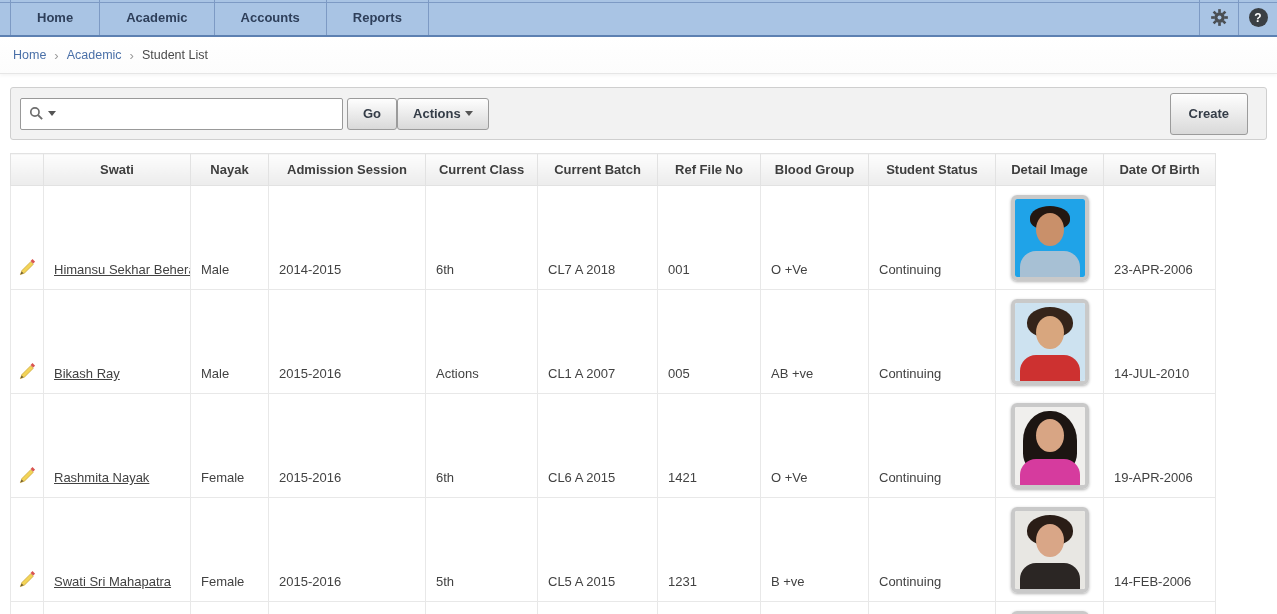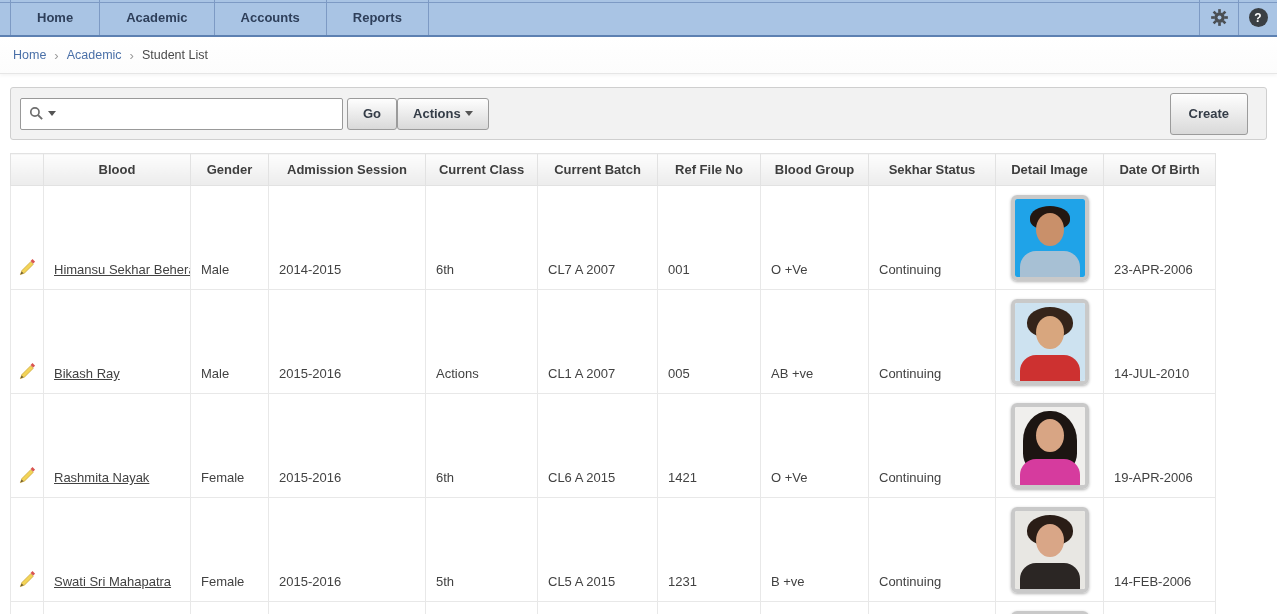--- a/index.html
+++ b/index.html
@@ -177,44 +177,44 @@
       <col style="width: 120px;">
       <col style="width: 103px;">
       <col style="width: 108px;">
       <col style="width: 127px;">
       <col style="width: 108px;">
       <col style="width: 112px;">
     </colgroup>
   <thead>
     <tr>
       <th></th>
-      <th>Blood</th>
-      <th>Gender</th>
+      <th>Swati</th>
+      <th>Nayak</th>
       <th>Admission Session</th>
       <th>Current Class</th>
       <th>Current Batch</th>
       <th>Ref File No</th>
       <th>Blood Group</th>
-      <th>Sekhar Status</th>
+      <th>Student Status</th>
       <th>Detail Image</th>
       <th>Date Of Birth</th>
     </tr>
   </thead>
   <tbody>
       <tr class="data-row">
         <td class="cell-edit"><svg width="17" height="17" viewBox="0 0 16 16">
             <polygon points="1.3,14.7 2.9,10.7 11.1,2.5 13.5,4.9 5.3,13.1" fill="#f3d457" stroke="#caa53d" stroke-width="0.7"></polygon>
             <rect x="11.3" y="0.9" width="3.4" height="2.6" transform="rotate(45 13 2.2)" fill="#d9534f"></rect>
             <polygon points="1.3,14.7 2.5,11.7 4.3,13.5" fill="#6d5c2f"></polygon>
           </svg></td>
         <td><span class="name-link">Himansu Sekhar Behera</span></td>
         <td>Male</td>
         <td>2014-2015</td>
         <td>6th</td>
-        <td>CL7 A 2007</td>
+        <td>CL7 A 2018</td>
         <td>001</td>
         <td>O +Ve</td>
         <td>Continuing</td>
         <td class="cell-photo"><span class="photo-frame"><span class="photo-bg" style="display: block; background: rgb(31, 163, 232);">
               <span class="p-hair hair-short" style="background: rgb(35, 23, 17);"></span>
               <span class="p-face face-short" style="background: rgb(201, 144, 106);"></span>
               <span class="p-shirt" style="background: rgb(167, 192, 212);"></span>
             </span></span></td>
         <td>23-APR-2006</td>
       </tr>

